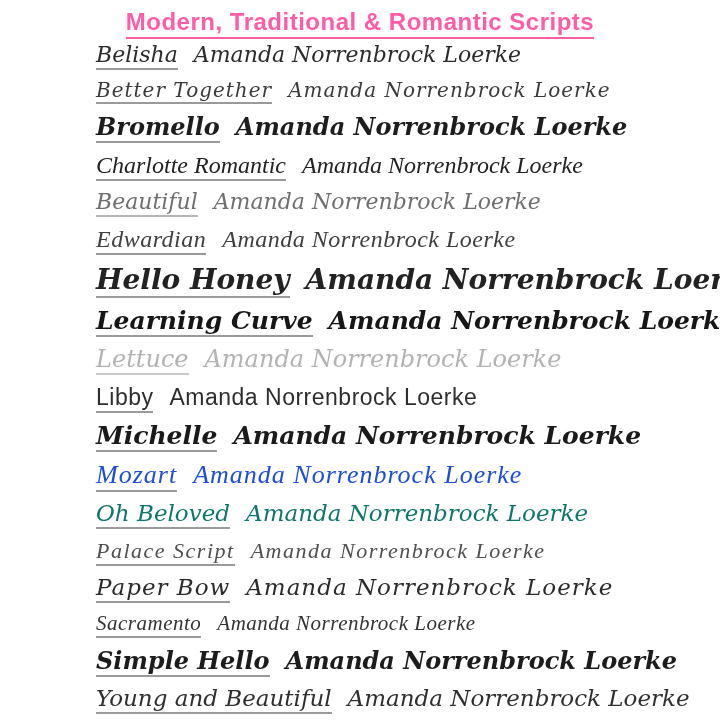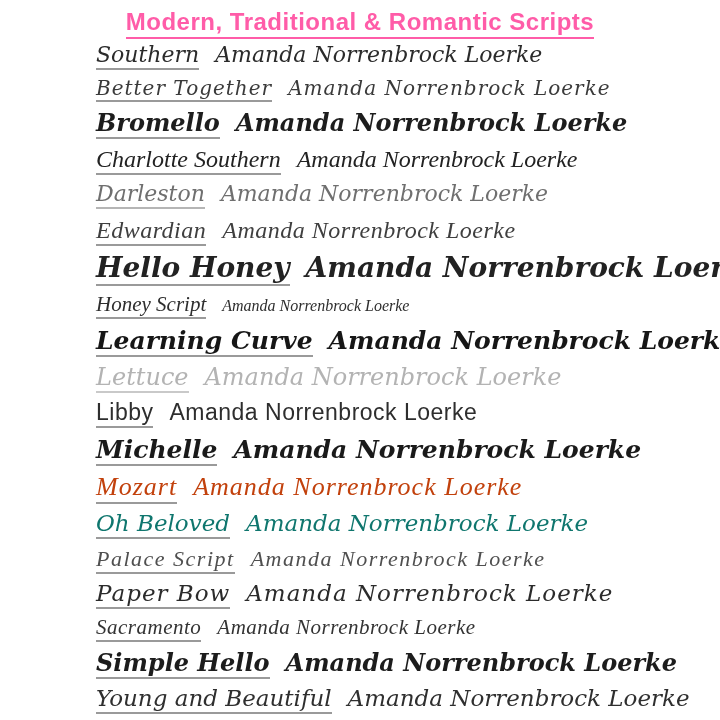--- a/index.html
+++ b/index.html
@@ -50,68 +50,65 @@
   .r4 .name { border-bottom-color: #b5b5b5; }
   .r5  { font-family: "Liberation Serif", serif; font-style: italic; font-size: 24px; color: #3f3f3f; letter-spacing: 0.5px; }
   .r6  { font-family: "DejaVu Serif", serif; font-style: italic; font-weight: bold; font-size: 28px; color: #222222; }
   .r7  { font-family: "Liberation Serif", serif; font-style: italic; font-size: 21px; color: #2e2e2e; }
   .r7 .sample { font-size: 16px; }
   .r8  { font-family: "DejaVu Serif", serif; font-style: italic; font-weight: bold; font-size: 25px; color: #161616; }
   .r9  { font-family: "DejaVu Serif", serif; font-style: italic; font-size: 24px; color: #b3b3b3; }
   .r9 .name { border-bottom-color: #c9c9c9; }
   .r10 { font-family: "Liberation Sans", sans-serif; font-size: 23px; color: #2e2e2e; letter-spacing: 0.5px; }
   .r11 { font-family: "DejaVu Serif", serif; font-style: italic; font-weight: bold; font-size: 25px; color: #1a1a1a; }
-  .r12 { font-family: "Liberation Serif", serif; font-style: italic; font-size: 26px; color: #c2410c; letter-spacing: 1px; }
+  .r12 { font-family: "Liberation Serif", serif; font-style: italic; font-size: 26px; color: #1d4ed8; letter-spacing: 1px; }
   .r13 { font-family: "DejaVu Serif", serif; font-style: italic; font-size: 23px; color: #0f766e; }
   .r14 { font-family: "Liberation Serif", serif; font-style: italic; font-size: 22px; color: #4f4f4f; letter-spacing: 1.5px; }
   .r15 { font-family: "DejaVu Serif", serif; font-style: italic; font-size: 23px; color: #2b2b2b; letter-spacing: 1px; }
   .r16 { font-family: "Liberation Serif", serif; font-style: italic; font-size: 21px; color: #333333; letter-spacing: 0.5px; }
   .r17 { font-family: "DejaVu Serif", serif; font-style: italic; font-weight: bold; font-size: 24px; color: #1c1c1c; }
   .r18 { font-family: "DejaVu Serif", serif; font-style: italic; font-size: 23px; color: #2f2f2f; }
 </style>
 </head>
 <body>
 
 <div class="sheet">
   <div class="title-wrap">
     <span class="page-title">Modern, Traditional &amp; Romantic Scripts</span>
   </div>
 
   <div class="rows" id="rows">
   <div class="font-row r0">
-    <span class="name">Southern</span><span class="sample">Amanda Norrenbrock Loerke</span>
+    <span class="name">Belisha</span><span class="sample">Amanda Norrenbrock Loerke</span>
   </div>
 
   <div class="font-row r1">
     <span class="name">Better Together</span><span class="sample">Amanda Norrenbrock Loerke</span>
   </div>
 
   <div class="font-row r2">
     <span class="name">Bromello</span><span class="sample">Amanda Norrenbrock Loerke</span>
   </div>
 
   <div class="font-row r3">
-    <span class="name">Charlotte Southern</span><span class="sample">Amanda Norrenbrock Loerke</span>
+    <span class="name">Charlotte Romantic</span><span class="sample">Amanda Norrenbrock Loerke</span>
   </div>
 
   <div class="font-row r4">
-    <span class="name">Darleston</span><span class="sample">Amanda Norrenbrock Loerke</span>
+    <span class="name">Beautiful</span><span class="sample">Amanda Norrenbrock Loerke</span>
   </div>
 
   <div class="font-row r5">
     <span class="name">Edwardian</span><span class="sample">Amanda Norrenbrock Loerke</span>
   </div>
 
   <div class="font-row r6">
     <span class="name">Hello Honey</span><span class="sample">Amanda Norrenbrock Loerke</span>
   </div>
 
-  <div class="font-row r7">
-    <span class="name">Honey Script</span><span class="sample">Amanda Norrenbrock Loerke</span>
-  </div>
 
   <div class="font-row r8">
     <span class="name">Learning Curve</span><span class="sample">Amanda Norrenbrock Loerke</span>
   </div>
 
   <div class="font-row r9">
     <span class="name">Lettuce</span><span class="sample">Amanda Norrenbrock Loerke</span>
   </div>
 
   <div class="font-row r10">

